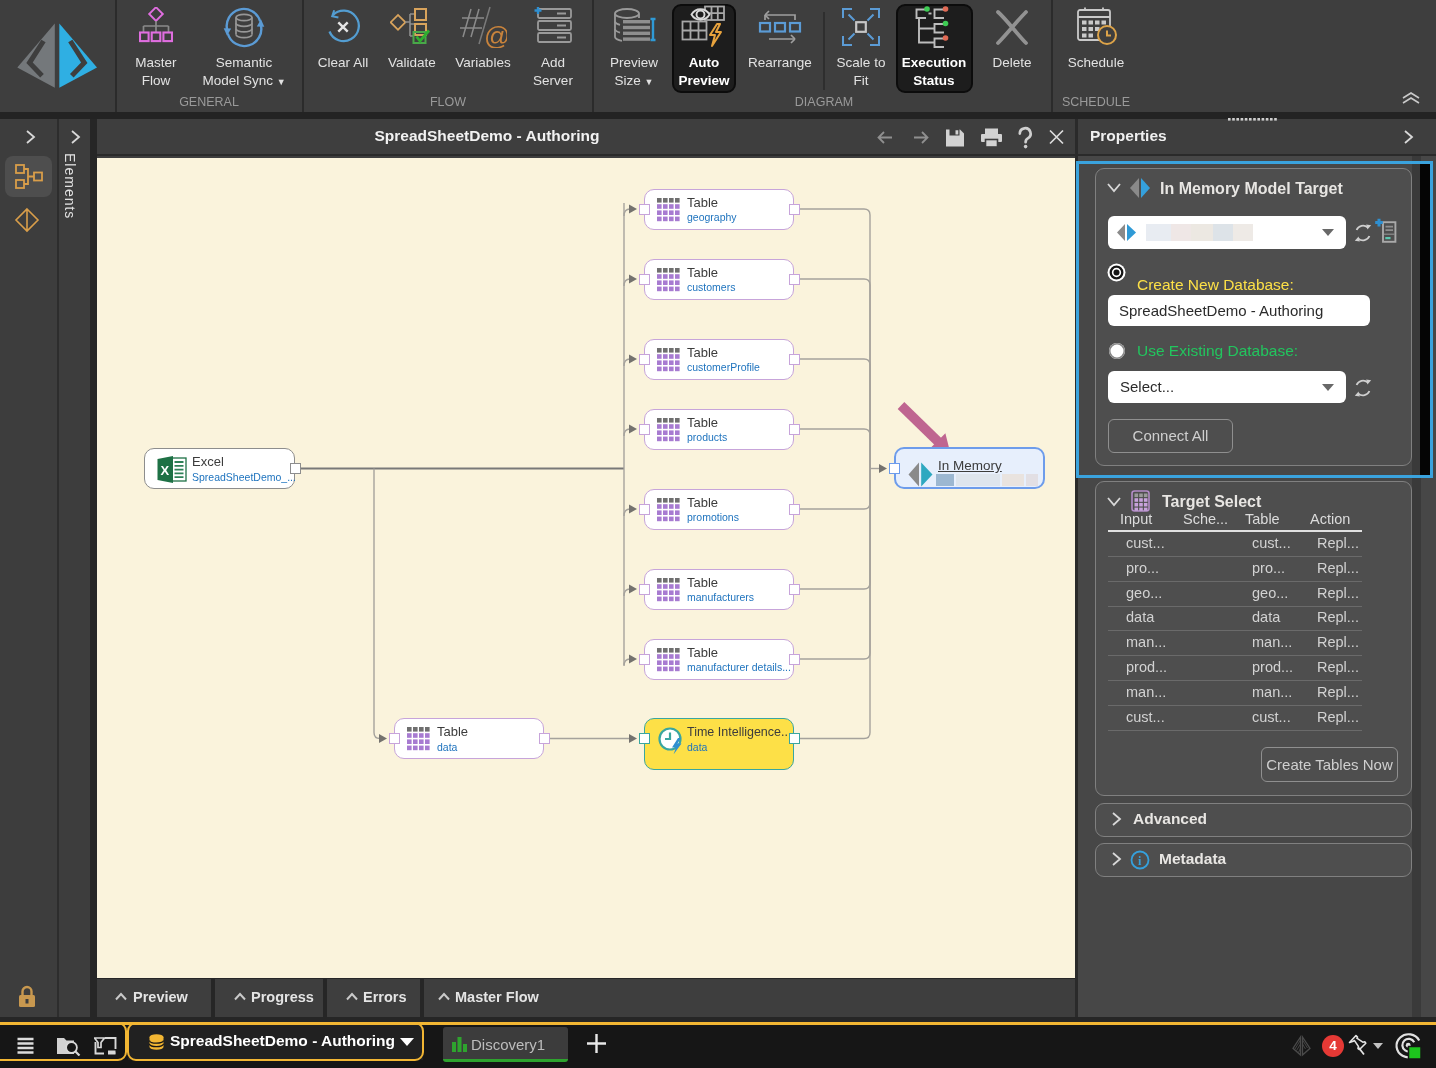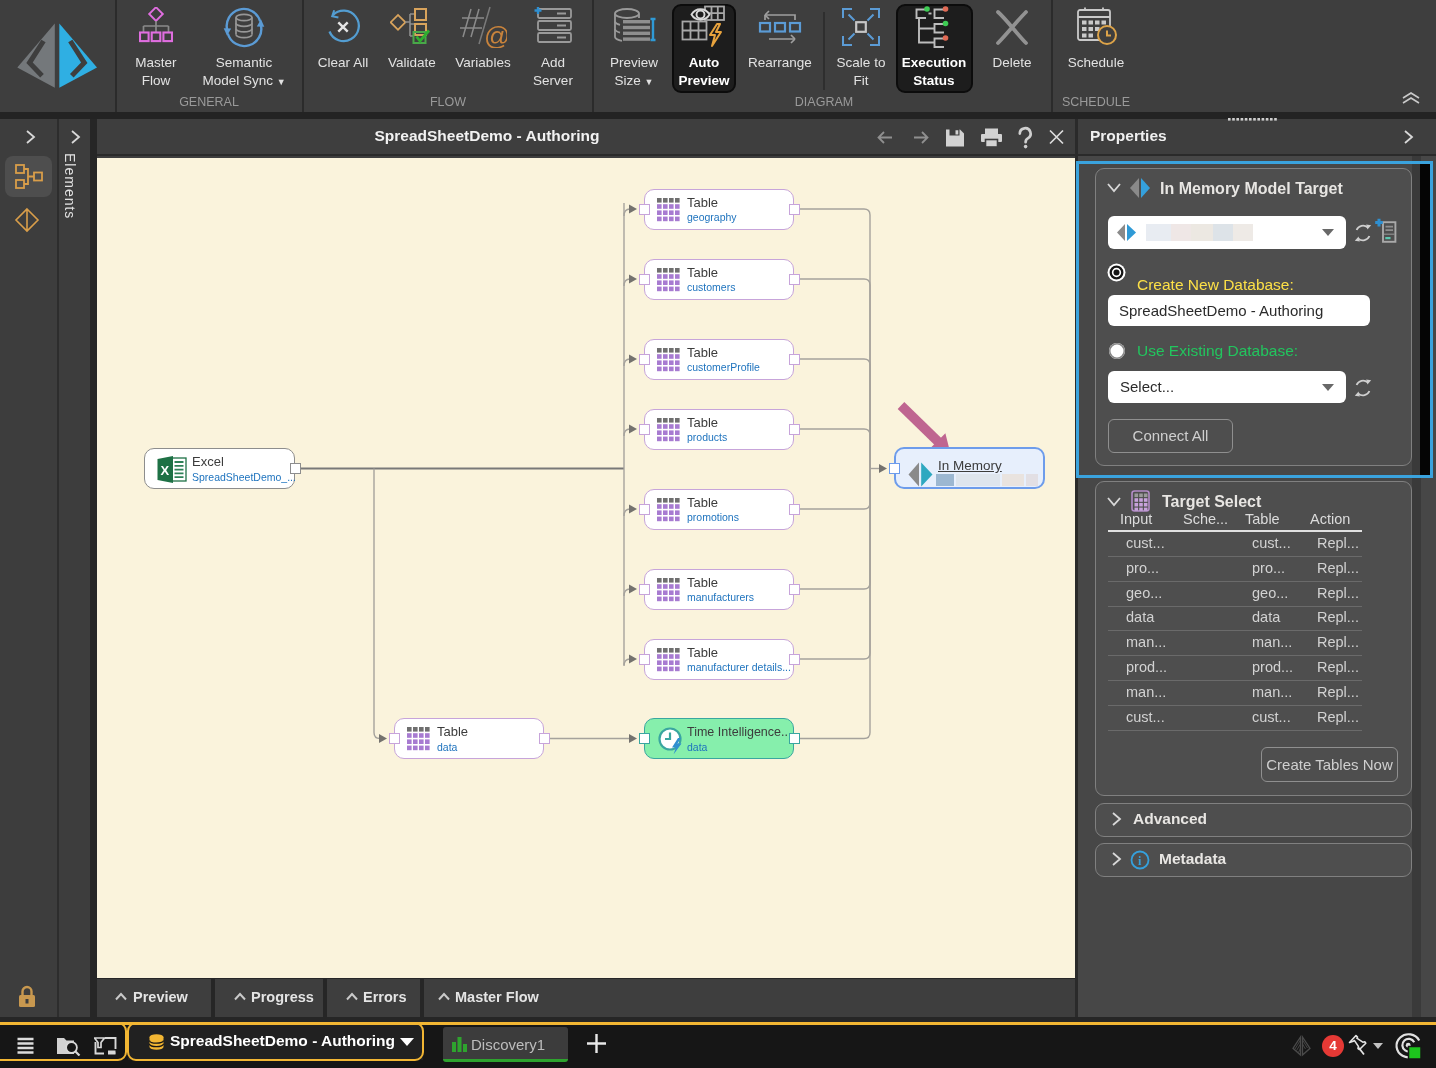--- a/index.html
+++ b/index.html
@@ -503,21 +503,21 @@
       <rect x="12" y="12.4" width="4.6" height="4.6" fill="#a77bd1"></rect>
       <rect x="18" y="12.4" width="4.6" height="4.6" fill="#a77bd1"></rect>
       <rect x="0" y="18.6" width="4.6" height="4.6" fill="#a77bd1"></rect>
       <rect x="6" y="18.6" width="4.6" height="4.6" fill="#a77bd1"></rect>
       <rect x="12" y="18.6" width="4.6" height="4.6" fill="#a77bd1"></rect>
       <rect x="18" y="18.6" width="4.6" height="4.6" fill="#a77bd1"></rect>
     </svg>
     <div class="tt">Table</div>
     <div class="st">data</div>
   </div>
-<div class="node" style="left:644px;top:718px;width:150px;height:41px;border-color:#3aa6a0;background:#86efac;">
+<div class="node" style="left:644px;top:718px;width:150px;height:52px;border-color:#3aa6a0;background:#fde047;">
     <svg style="position:absolute;left:12px;top:7px;" width="30" height="28" viewBox="0 0 30 28">
 <circle cx="13" cy="13" r="10.5" fill="#fff" stroke="#3aa6a0" stroke-width="2.2"></circle>
 <path d="M13 6.5 L13 13 L8 13" stroke="#3aa6a0" stroke-width="2.2" fill="none"></path>
 <path d="M21 12 L15 21.5 L19 21.5 L16.5 28.5 L24.5 17.5 L20.5 17.5 L24 12 Z" fill="#2f8fd0"></path>
 </svg>
     <div class="tt"><span style="font-size:12.5px;">Time Intelligence...</span></div>
     <div class="st">data</div>
   </div>
 <div class="node" style="left:894px;top:447px;width:151px;height:42px;border:2.4px solid #6d9ceb;background:#e7effc;border-radius:10px;">
     <svg style="position:absolute;left:12px;top:13px;" width="25" height="25" viewBox="0 0 25 25">

